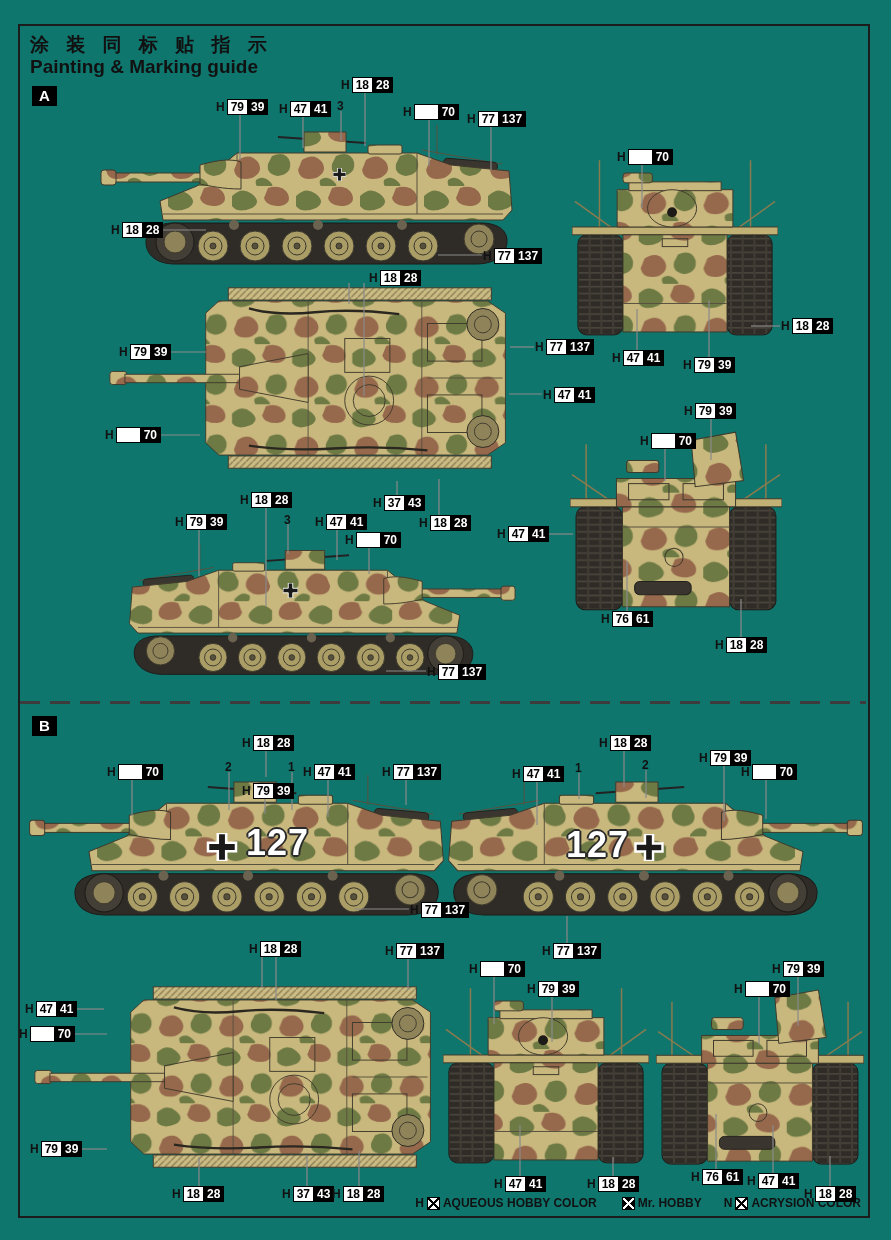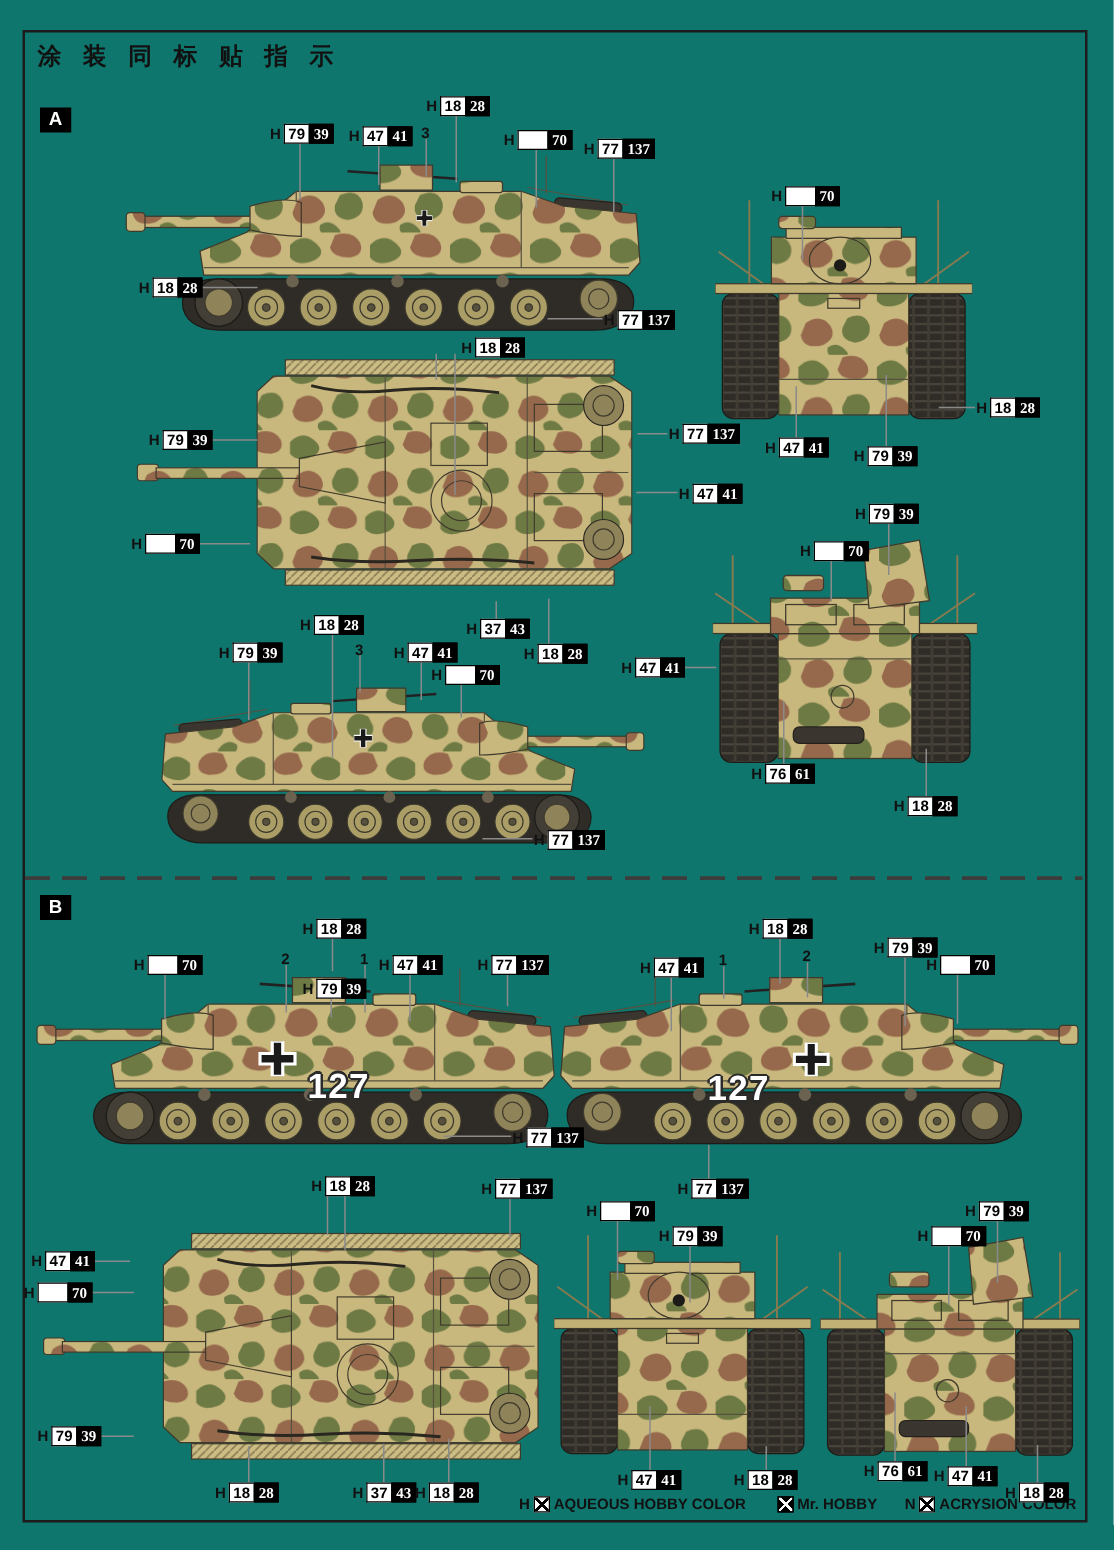--- a/index.html
+++ b/index.html
@@ -21,28 +21,28 @@
                    linear-gradient(-45deg,transparent 43%,#000 43% 57%,transparent 57%),#fff;}
   .lbox.black{background:linear-gradient(45deg,transparent 43%,#fff 43% 57%,transparent 57%),
                          linear-gradient(-45deg,transparent 43%,#fff 43% 57%,transparent 57%),#000;}
   .paint-label{position:absolute;display:flex;align-items:stretch;height:16px;
                font-size:12px;font-weight:bold;white-space:nowrap;z-index:5;}
   .lab-h{margin-right:2px;line-height:16px;}
   .cell{border:1px solid #000;display:inline-flex;align-items:center;justify-content:center;
         padding:0 3px;min-width:15px;line-height:14px;box-sizing:border-box;}
   .cell.white{background:#fff;color:#000;border-right:none;}
   .cell.white.empty{min-width:24px;}
-  .cell.black{background:#000;color:#fff;font-family:Liberation Serif, serif;}
+  .cell.black{background:#000;color:#fff;}
   .mark{position:absolute;font-size:12px;font-weight:bold;z-index:5;}
   .tank{position:absolute;z-index:1;}
   .overlay-svg{position:absolute;left:0;top:0;z-index:3;pointer-events:none;}
-  .tank-number{position:absolute;z-index:4;font-size:28px;font-weight:bold;color:#fff;
+  .tank-number{position:absolute;z-index:4;font-size:36px;font-weight:bold;color:#fff;
                letter-spacing:1px;line-height:30px;
                text-shadow:-2px 0 #2a2a2a,2px 0 #2a2a2a,0 -2px #2a2a2a,0 2px #2a2a2a,
-                           -1px -1px #2a2a2a,1px 1px #2a2a2a,-1px 1px #2a2a2a,1px -1px #2a2a2a;margin-top:26px;}
+                           -1px -1px #2a2a2a,1px 1px #2a2a2a,-1px 1px #2a2a2a,1px -1px #2a2a2a;}
   .cross{position:absolute;z-index:4;}
   .thin{stroke:#57513f;stroke-width:1;fill:none;}
   .ant{stroke:#8a7b4f;stroke-width:1.5;fill:none;}
 </style>
 </head>
 <body>
 
 <div class="page">
 
   <svg width="0" height="0" style="position:absolute" aria-hidden="true">
@@ -171,20 +171,21 @@
         <rect x="112" y="55" width="40" height="16" fill="none" stroke="#3f3a2c"></rect>
         <path d="M120 12 L164 4 L172 52 L124 58 Z" fill="url(#camo)" stroke="#3f3a2c"></path>
         <rect x="56" y="32" width="32" height="12" rx="3" fill="url(#camo)" stroke="#3f3a2c"></rect>
       </symbol>
     </defs>
   </svg>
 
   <div class="frame"></div>
 
   <div class="title-zh">涂 装 同 标 贴 指 示</div>
+  <div class="title-en">Painting &amp; Marking guide</div>
 
   <div class="badge" style="left:32px;top:86px;">A</div>
   <div class="badge" style="left:32px;top:716px;">B</div>
 
   <div class="divider"></div>
 
   <svg class="tank" style="left:100px;top:122px;" width="420" height="150" viewBox="0 0 420 150">
       <use href="#sv-side"></use>
     </svg>
   <svg class="tank" style="left:108px;top:283px;" width="404" height="190" viewBox="0 0 430 200">

